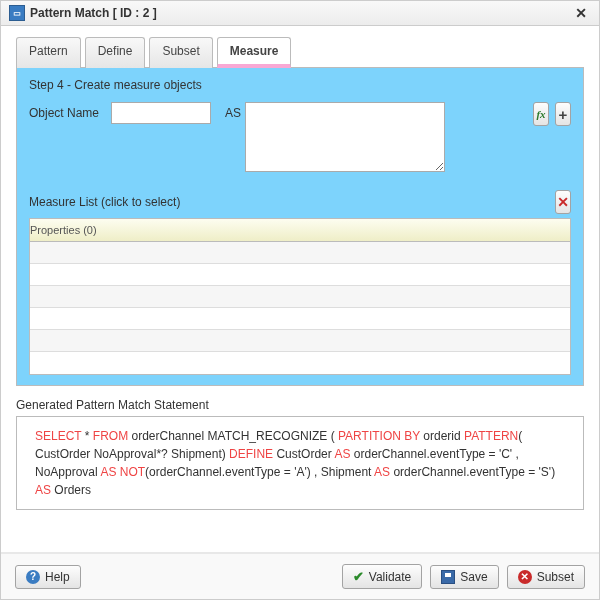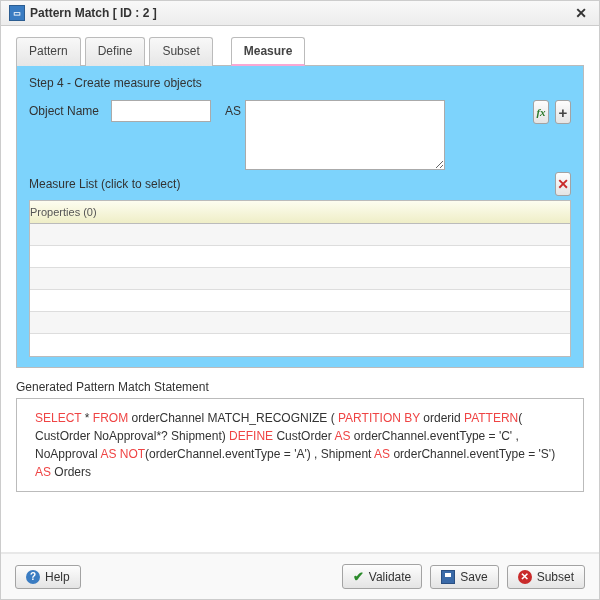--- a/index.html
+++ b/index.html
@@ -6,33 +6,33 @@
 body { font-family: Arial, sans-serif; font-size: 12px; color: #333; background: #fff; width: 600px; height: 600px; overflow: hidden; }
 .dialog { width: 600px; height: 600px; border: 1px solid #ccc; background: #fff; display: flex; flex-direction: column; }
 .titlebar { background: linear-gradient(#f8f8f8,#ececec); border-bottom: 1px solid #ccc; padding: 4px 8px; display: flex; align-items: center; }
 .title-icon { width: 16px; height: 16px; background: #3a7cc2; border: 1px solid #2c5d91; margin-right: 5px; display: inline-flex; align-items: center; justify-content: center; }
 .title-icon span { color: #fff; font-size: 8px; font-weight: bold; }
 .titlebar-title { font-weight: bold; color: #333; }
 .titlebar-close { margin-left: auto; font-size: 14px; font-weight: bold; cursor: pointer; padding: 0 4px; }
 .content { padding: 10px 15px 0 15px; flex: 0 0 auto; }
 .tabs { display: flex; gap: 4px; border-bottom: 1px solid #bbb; }
 .tab { border: 1px solid #bbb; border-bottom: none; background: linear-gradient(#f8f8f8,#e6e6e6); padding: 6px 12px; font-size: 12px; color: #444; border-radius: 3px 3px 0 0; cursor: pointer; position: relative; top: 1px; }
-.tab.active { background: #fff; border-bottom: 2px solid #f9a8d4; font-weight: bold; margin-left: 14px; }
+.tab.active { background: #fff; border-bottom: 4px solid #f9a8d4; font-weight: bold; }
 .tab-body { border: 1px solid #bbb; border-top: none; padding: 10px 12px; background: #7dd3fc; }
 .step-title { margin-bottom: 10px; }
 .form-row { display: flex; align-items: flex-start; gap: 4px; }
 .lbl { padding-top: 4px; min-width: 78px; }
 .text-input { border: 1px solid #aaa; height: 22px; padding: 2px 4px; width: 100px; }
 .as-lbl { padding-top: 4px; margin-left: 10px; }
 .textarea { border: 1px solid #aaa; width: 200px; height: 70px; padding: 3px; }
 .btns { margin-left: auto; display: flex; gap: 6px; }
 .icon-btn { width: 16px; height: 24px; border: 1px solid #a3a3a3; background: linear-gradient(#fdfdfd,#e4e4e4); border-radius: 3px; display: inline-flex; align-items: center; justify-content: center; cursor: pointer; font-size: 13px; }
 .fx-icon { font-style: italic; font-family: 'Times New Roman', serif; color: #2b7a2b; font-size: 11px; font-weight: bold; }
 .plus-icon { font-size: 15px; color: #444; font-weight: bold; }
-.measure-list-head { display: flex; align-items: center; margin-top: 2px; margin-bottom: 4px; }
+.measure-list-head { display: flex; align-items: center; margin-top: 18px; margin-bottom: 4px; }
 .delete-btn { margin-left: auto; }
 .x-icon { color: #c92a2a; font-weight: bold; font-size: 14px; }
 .grid { border: 1px solid #bbb; }
 .grid-header { background: linear-gradient(#fdfdf0,#efeec7); border-bottom: 1px solid #bbb; padding: 5px 0; font-size: 11px; color: #555; }
 .grid-row { height: 22px; border-bottom: 1px solid #ddd; }
 .grid-row:nth-child(odd) { background: #f6f6f6; }
 .grid-row:nth-child(even) { background: #fff; }
 .grid-body .grid-row:last-child { border-bottom: none; }
 .gen-section { margin: 12px 15px 0 15px; }
 .gen-box { border: 1px solid #bbb; margin-top: 4px; padding: 10px 18px; font-size: 12px; line-height: 18px; word-break: break-word; color: #333; }

